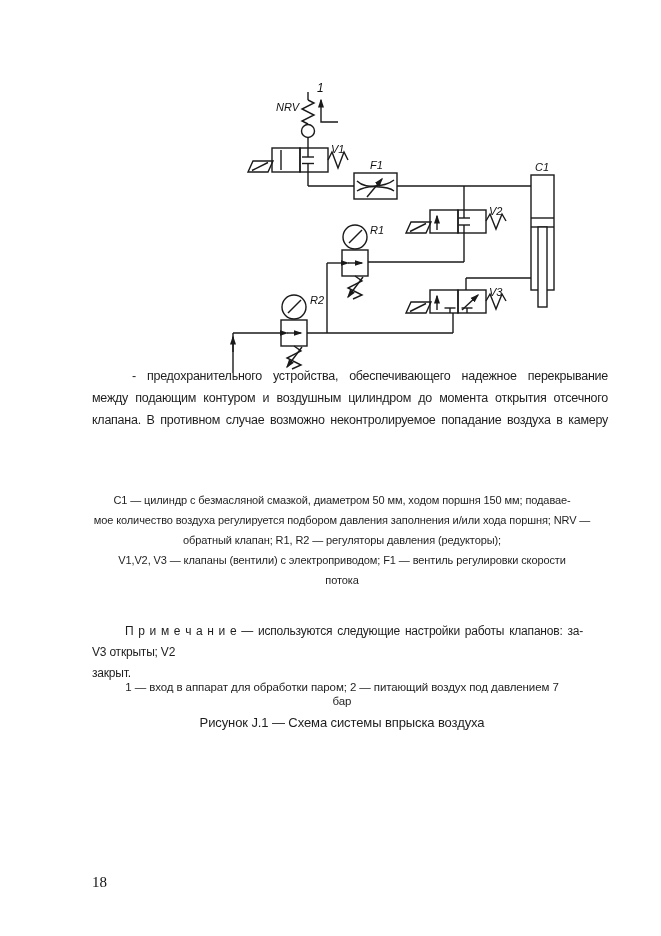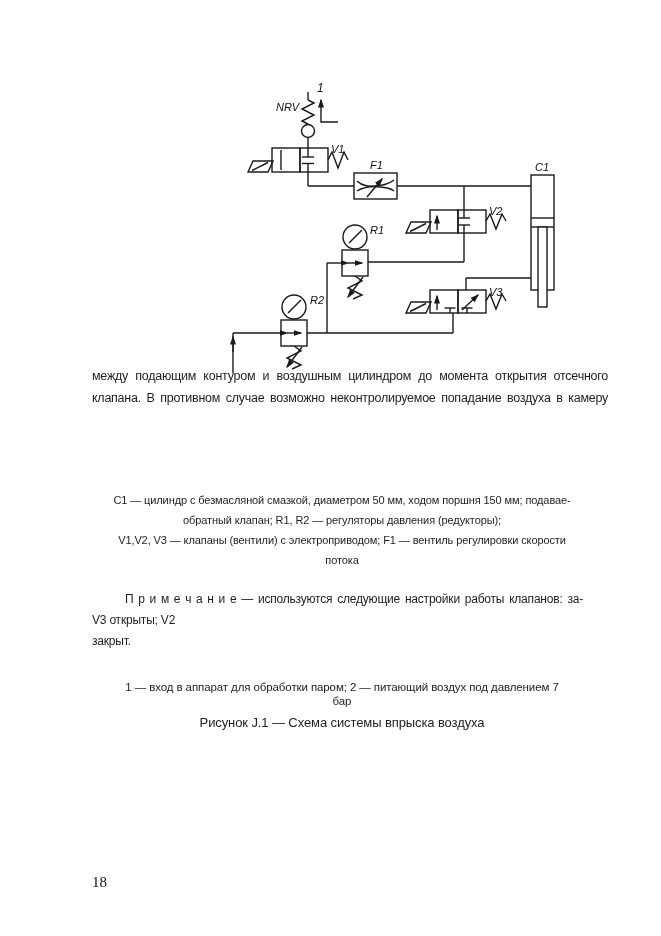--- a/index.html
+++ b/index.html
@@ -9,21 +9,21 @@
   .diag{position:absolute;left:0;top:0;}
   .dlbl{font:italic 11px "Liberation Sans",sans-serif;fill:#111;stroke:none;}
   .dlbl-big{font:italic 12px "Liberation Sans",sans-serif;fill:#111;stroke:none;}
   .blk{position:absolute;left:92px;}
   .para1{top:366px;width:516px;font-size:12.5px;line-height:21.8px;letter-spacing:-.25px;text-align:justify;}
   .para1 .jl{text-align-last:justify;}
   .para1 .ind{text-indent:40px;}
   .legend{top:490px;width:500px;font-size:11px;line-height:20px;letter-spacing:-.1px;text-align:center;}
   .note{top:589px;width:491px;font-size:12px;line-height:21px;letter-spacing:-.2px;text-align:justify;}
   .note .jl{text-align-last:justify;}
-  .note .ind{text-indent:33px;}
+  .note .ind{text-indent:33px;margin-top:32px;}
   .note .plain{text-align:left;text-align-last:left;}
   .ports{top:681px;width:500px;font-size:11.5px;line-height:13.5px;letter-spacing:-.1px;text-align:center;}
   .cap{top:715px;width:500px;font-size:13px;text-align:center;letter-spacing:-.1px;}
   .pnum{position:absolute;left:92px;top:874px;font-family:"Liberation Serif",serif;font-size:15px;color:#111;}
 </style>
 </head>
 <body>
 
 <div class="page">
 
@@ -145,26 +145,28 @@
     <text class="dlbl" x="331" y="153">V1</text>
     <text class="dlbl" x="370" y="169">F1</text>
     <text class="dlbl" x="535" y="171">C1</text>
     <text class="dlbl" x="489" y="215">V2</text>
     <text class="dlbl" x="489" y="296">V3</text>
     <text class="dlbl" x="370" y="234">R1</text>
     <text class="dlbl" x="310" y="304">R2</text>
   </svg>
 
   <div class="blk para1">
+    <div class="jl ind">- предохранительного устройства, обеспечивающего надежное перекрывание</div>
     <div class="jl">между подающим контуром и воздушным цилиндром до момента открытия отсечного</div>
     <div class="jl">клапана. В противном случае возможно неконтролируемое попадание воздуха в камеру</div>
   </div>
 
   <div class="blk legend">
     <div>C1 — цилиндр с безмасляной смазкой, диаметром 50 мм, ходом поршня 150 мм; подавае-</div>
+    <div>мое количество воздуха регулируется подбором давления заполнения и/или хода поршня; NRV —</div>
     <div>обратный клапан; R1, R2 — регуляторы давления (редукторы);</div>
     <div>V1,V2, V3 — клапаны (вентили) с электроприводом; F1 — вентиль регулировки скорости</div>
     <div>потока</div>
   </div>
 
   <div class="blk note">
     <div class="jl ind">П р и м е ч а н и е  — используются следующие настройки работы клапанов: за-</div>
     <div class="plain">V3  открыты; V2</div>
     <div class="plain">закрыт.</div>
   </div>

